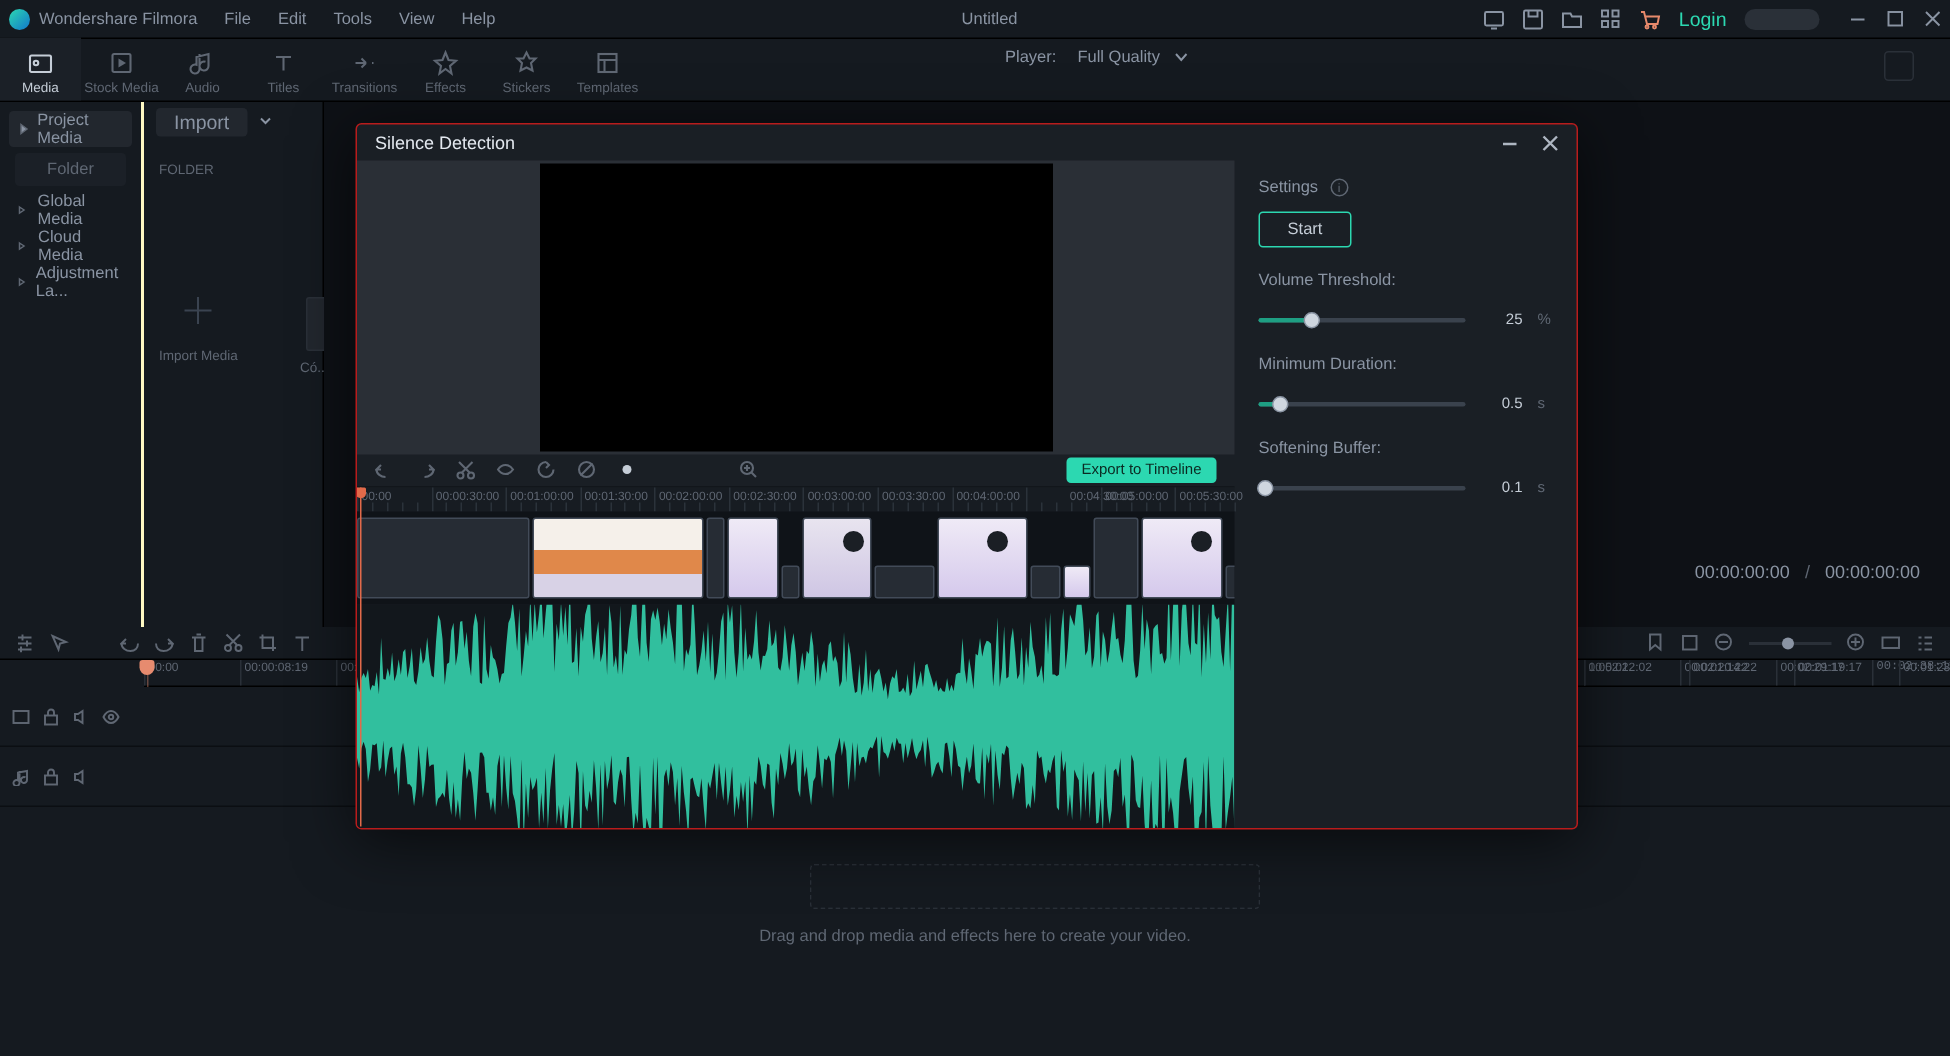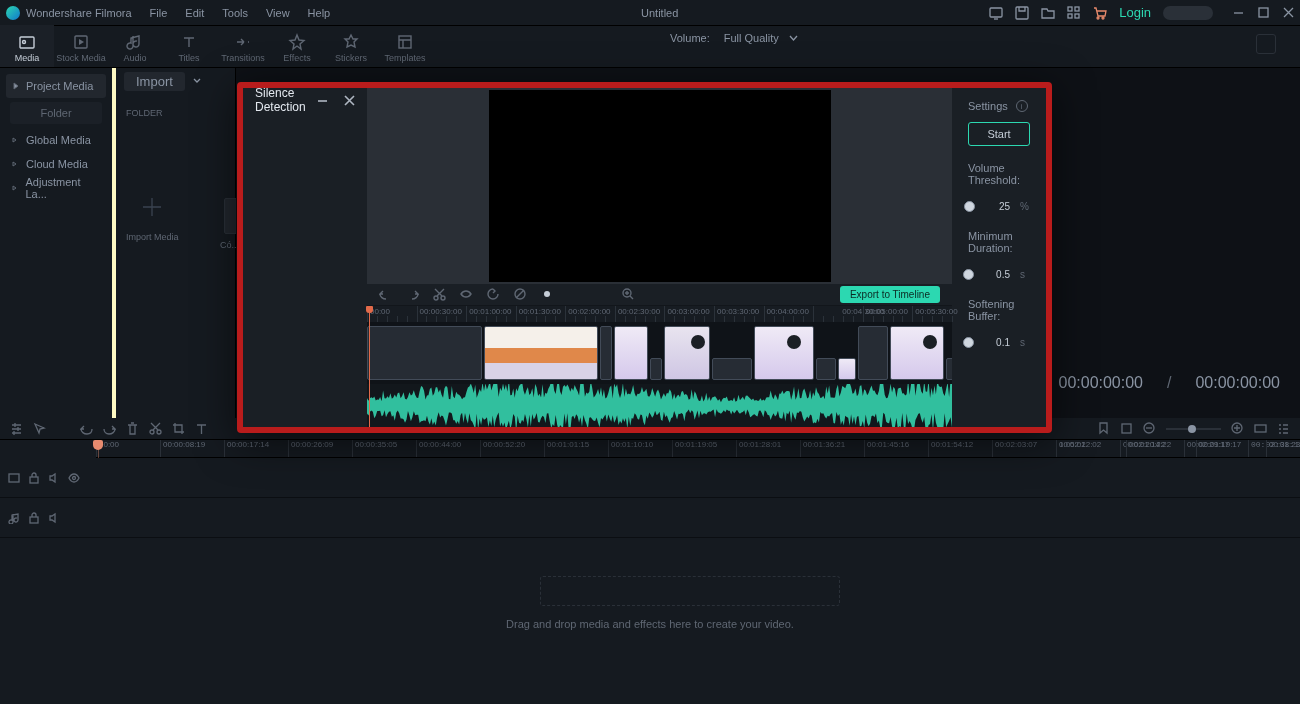--- a/index.html
+++ b/index.html
@@ -39,21 +39,21 @@
   .tooltabs{height:42px;background:var(--panel);display:flex;align-items:flex-end;border-bottom:1px solid #000}
   .tooltab{width:54px;height:42px;display:flex;flex-direction:column;align-items:center;justify-content:flex-end;padding-bottom:4px;color:var(--dim);gap:2px}
   .tooltab.active{background:var(--panel2);color:var(--text)}
   .tooltab .ti{width:18px;height:18px;stroke:currentColor;fill:none;stroke-width:1.4}
   .tooltab span{font-size:9px}
   .playerctrl{margin-left:auto;display:flex;align-items:center;gap:10px;padding:0 12px;color:var(--muted)}
   .snap{width:20px;height:20px;border:1px solid var(--line);border-radius:3px;margin-left:auto;margin-right:10px}
 
   
   .workspace{height:350px;display:flex;background:var(--panel)}
-  .leftpane{width:116px;background:var(--panel);border-right:4px solid #fef9c3;padding:6px 6px}
+  .leftpane{width:96px;background:var(--panel);border-right:2px solid #fef9c3;padding:6px 6px}
   .lp-item{height:24px;display:flex;align-items:center;gap:6px;padding:0 6px;color:var(--muted);border-radius:3px}
   .lp-item.active{background:var(--panel3)}
   .lp-sub{height:22px;display:flex;align-items:center;justify-content:center;color:var(--dim);background:var(--panel2);border-radius:3px;margin:4px 4px}
   .lp-tree .tw{width:8px;height:8px;stroke:var(--dim);fill:none}
   .mediapane{width:120px;background:var(--panel);position:relative;border-right:1px solid #000}
   .mp-toolbar{height:26px;display:flex;align-items:center;gap:8px;padding:0 8px;color:var(--muted)}
   .mp-toolbar .imp{background:var(--panel3);padding:2px 12px;border-radius:3px;font-size:13px}
   .mp-folder{position:absolute;top:40px;left:10px;color:var(--dim);font-size:9px}
   .mp-import{position:absolute;top:120px;left:10px;display:flex;flex-direction:column;align-items:center;color:var(--dim);gap:6px}
   .mp-import .plus{width:38px;height:38px;display:flex;align-items:center;justify-content:center}
@@ -75,21 +75,21 @@
   .playhead-main .head{width:10px;height:10px;background:#e78b6f;border-radius:2px 2px 5px 5px;margin-left:-5px}
   .playhead-main .line{position:absolute;left:0;top:8px;bottom:0;width:1px;background:#e78b6f;opacity:.4}
   .tracks{position:absolute;left:0;right:0;top:40px;bottom:0}
   .track-lane{height:40px;border-bottom:1px solid #0b0e12;display:flex}
   .track-head{width:96px;display:flex;align-items:center;gap:8px;padding:0 8px;color:var(--dim)}
   .track-head .ico{width:12px;height:12px;stroke:var(--dim)}
   .drop-hint{position:absolute;left:50%;top:160px;transform:translateX(-50%);color:var(--dim)}
   .drop-zone{position:absolute;left:540px;top:118px;width:300px;height:30px;border:1px dashed var(--line);border-radius:3px}
 
   
-  .dialog{position:absolute;left:237px;top:82px;width:815px;height:351px;background:#1a1f25;border:6px solid #b91c1c;border-radius:4px;box-shadow:0 8px 40px rgba(0,0,0,.6);display:flex;overflow:hidden}
+  .dialog{position:absolute;left:237px;top:82px;width:815px;height:471px;background:#1a1f25;border:1px solid #b91c1c;border-radius:4px;box-shadow:0 8px 40px rgba(0,0,0,.6);display:flex;flex-direction:column;overflow:hidden}
   .dlg-title{height:24px;display:flex;align-items:center;padding:0 12px;color:var(--text)}
   .dlg-title .fn{position:absolute;left:0;right:0;text-align:center;color:var(--muted);font-size:10px;pointer-events:none}
   .dlg-title .wbtn{margin-left:auto;display:flex;gap:16px}
   .dlg-title .wbtn svg{width:11px;height:11px;stroke:#aeb6c2;fill:none;stroke-width:1.6}
   .dlg-body{flex:1;display:flex}
   .preview-col{width:585px;display:flex;flex-direction:column}
   .preview{height:196px;background:#2a2f36;display:flex;align-items:center;justify-content:center}
   .preview .vid{width:342px;height:192px;background:#000}
   .pv-transport{height:22px;display:flex;align-items:center;gap:14px;padding:0 12px}
   .pv-transport .ico{width:13px;height:13px;stroke:var(--muted);fill:none;stroke-width:1.4}
@@ -124,21 +124,21 @@
   .start-btn{background:transparent;border:1px solid var(--accent);color:var(--text);width:62px;height:24px;border-radius:3px;font-size:11px}
   .slider{position:relative;height:16px;display:flex;align-items:center}
   .slider .track{flex:1;height:3px;background:#3a424d;border-radius:2px;position:relative}
   .slider .fill{position:absolute;left:0;top:0;bottom:0;background:var(--accent-dark);border-radius:2px}
   .slider .knob{position:absolute;top:-4px;width:11px;height:11px;border-radius:50%;background:#cfd6df;border:1px solid #8a94a3}
   .slider-row{display:flex;align-items:center;gap:10px}
   .slider-row .val{width:28px;text-align:right;color:var(--text);font-size:10px}
   .slider-row .unit{width:10px;color:var(--dim);font-size:10px}
   .info-ico{width:12px;height:12px;border:1px solid var(--dim);border-radius:50%;display:inline-flex;align-items:center;justify-content:center;font-size:8px;color:var(--dim)}
 
-  .tc-readout{position:absolute;right:20px;top:374px;color:var(--muted);font-size:16px;display:flex;gap:24px;align-items:center}
+  .tc-readout{position:absolute;right:20px;top:374px;color:var(--muted);font-size:12px;display:flex;gap:10px;align-items:center}
   .tc-readout .sep{color:var(--dim)}
 </style>
 </head>
 <body>
 
 <div class="titlebar">
   <div class="logo"></div>
   <div class="appname">Wondershare Filmora</div>
   <div class="menu">
     <span>File</span>
@@ -234,21 +234,21 @@
   </div>
   <div class="tooltab">
     <svg class="ti">
         <rect x="3" y="3" width="12" height="12"></rect>
         <path d="M3 7h12M7 7v8"></path>
       </svg>
     <span>Templates</span>
   </div>
 
   <div class="playerctrl" style="position:absolute;left:658px;top:32px">
-    <span>Volume:</span>
+    <span>Player:</span>
     <span style="margin-left:4px">Full Quality</span>
     <svg class="ico" style="width:9px;height:9px">
         <path d="M1 2l3.5 4L8 2"></path>
       </svg>
   </div>
   <div class="snap" style="position:absolute;right:14px;top:34px"></div>
 </div>
 
 <div class="workspace">
   <div class="leftpane">

